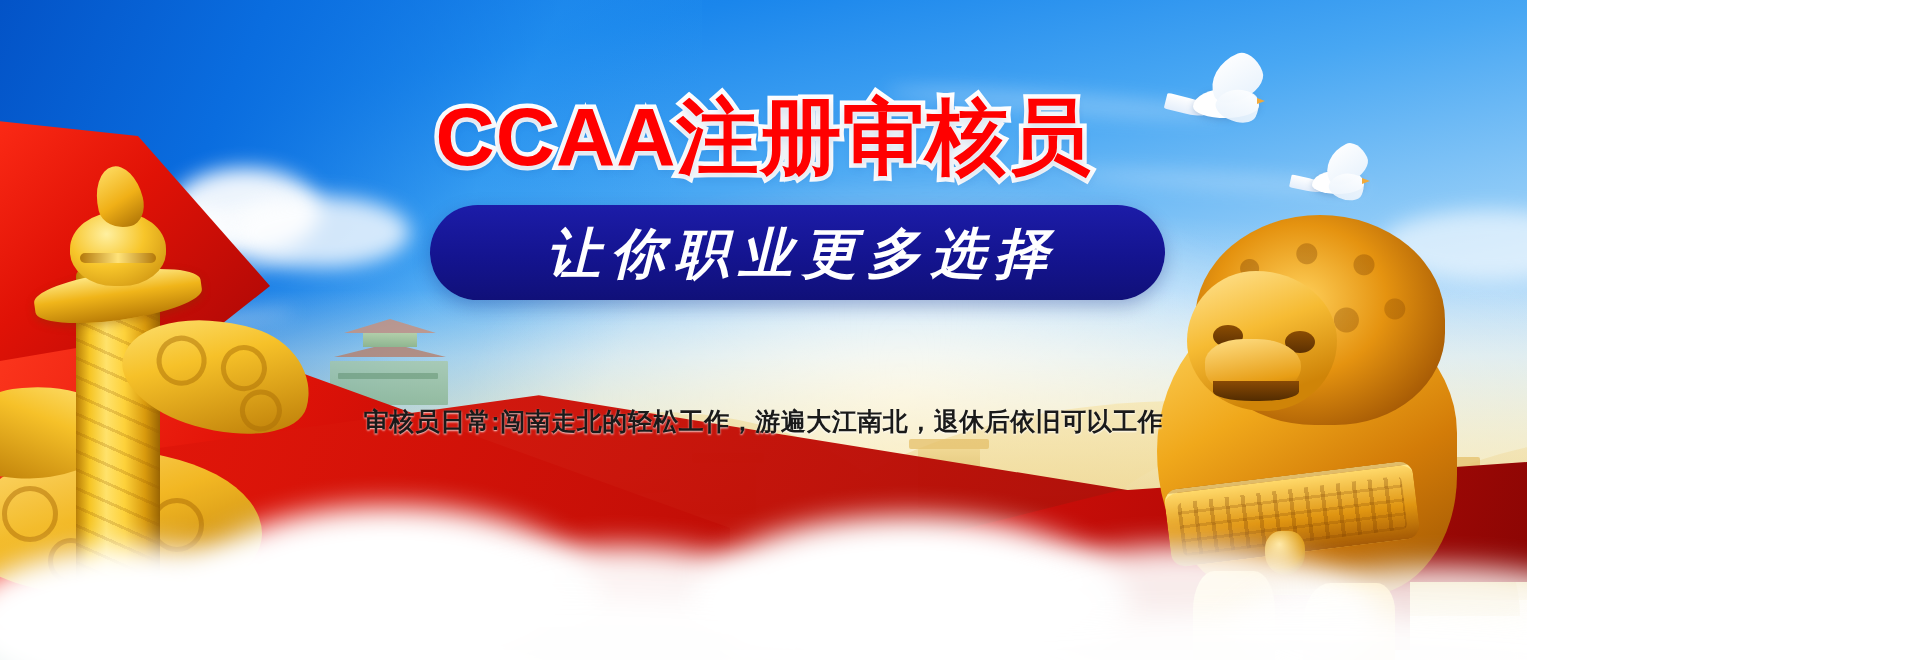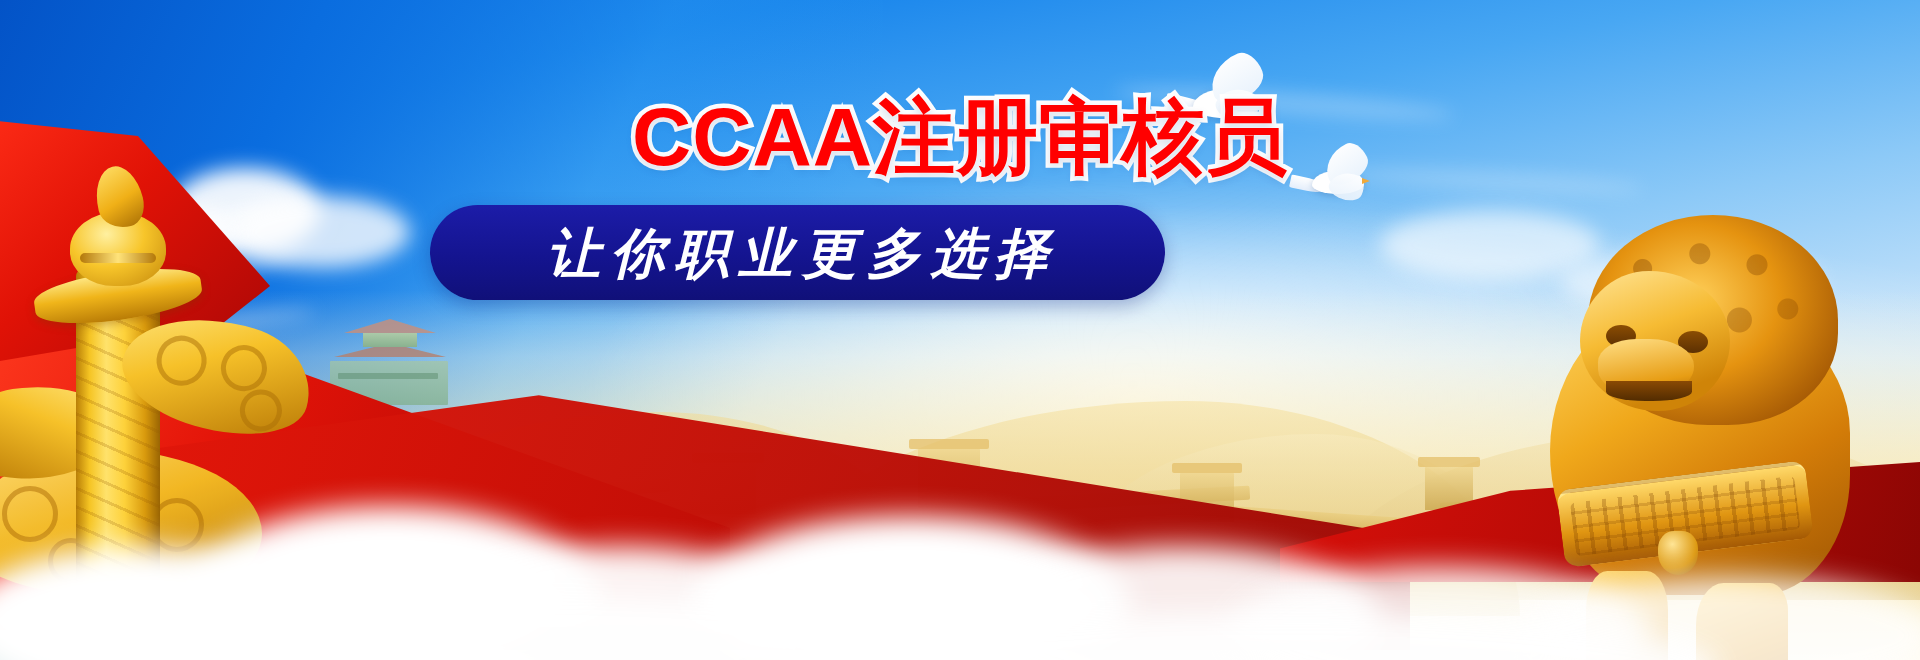--- a/index.html
+++ b/index.html
@@ -1,20 +1,20 @@
 <!DOCTYPE html>
 <html><head>
 <meta charset="utf-8">
 <style>
   html,body{margin:0;padding:0;background:#fff;}
   body{font-family:"Liberation Sans","DejaVu Sans",sans-serif;}
 
   #banner{
     position:relative;
-    width:1920px;height:660px;
+    width:1527px;height:660px;
     overflow:hidden;
     background:#1a7fe0;
   }
 
   
   .sky{
     position:absolute;inset:0;
     background:
       radial-gradient(120% 90% at 62% 78%, rgba(255,255,255,.95) 0%, rgba(255,255,255,.55) 26%, rgba(255,255,255,0) 52%),
       linear-gradient(168deg,#0b6fe4 0%,#1a86ec 16%,#48a7f3 34%,#8cc9f7 52%,#c4e2fa 68%,#eaf4fd 82%,#ffffff 100%);
@@ -341,20 +341,21 @@
     <div class="dv-beak" style="left:72px;top:30px;"></div>
   </div>
 
   <div class="content">
     <div class="main-title">CCAA注册审核员</div>
 
     <div class="pill">
       <span class="pill-text">让你职业更多选择</span>
     </div>
 
+    <div class="subtitle">审核员日常:闯南走北的轻松工作，游遍大江南北，退休后依旧可以工作</div>
   </div>
 
   <div class="cloudbank">
     <div class="cb" style="left:-40px;width:360px;height:150px;"></div>
     <div class="cb" style="left:180px;width:420px;height:190px;"></div>
     <div class="cb" style="left:430px;width:380px;height:150px;opacity:.95;"></div>
     <div class="cb" style="left:690px;width:440px;height:180px;"></div>
     <div class="cb" style="left:980px;width:400px;height:150px;opacity:.92;"></div>
     <div class="cb" style="left:1230px;width:420px;height:130px;opacity:.85;"></div>
     <div class="cb" style="left:1520px;width:420px;height:120px;opacity:.8;"></div>

